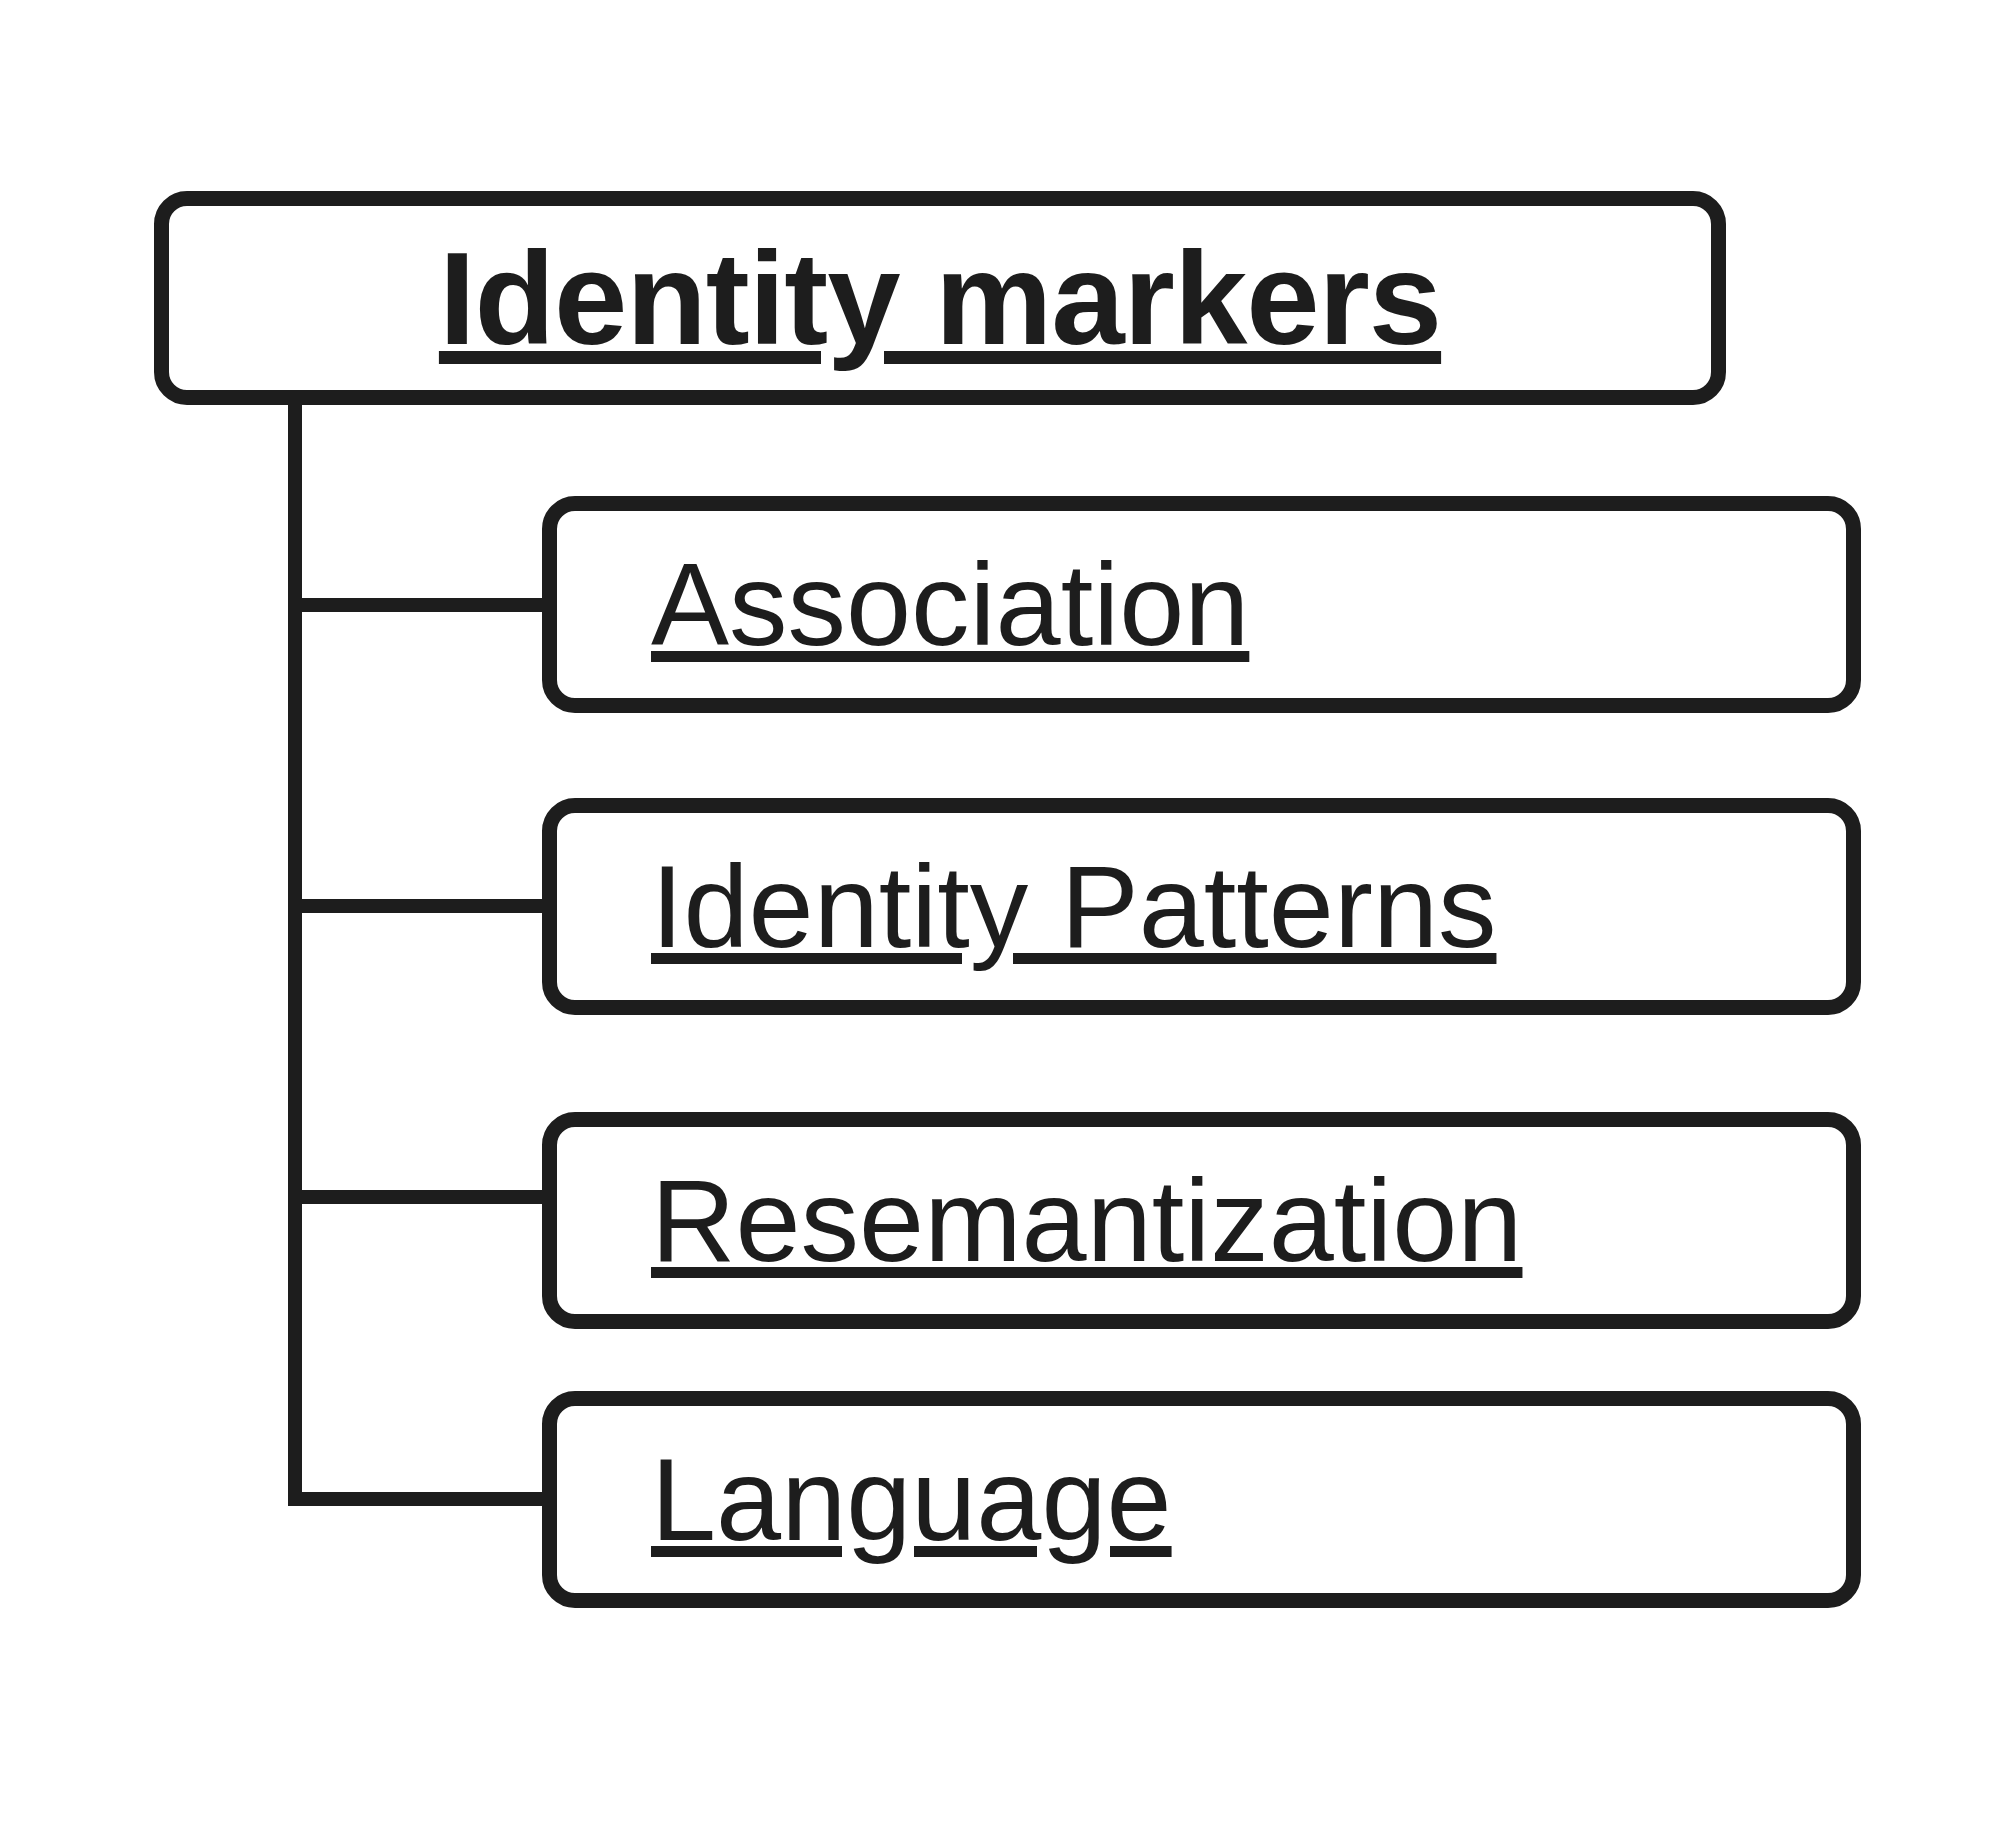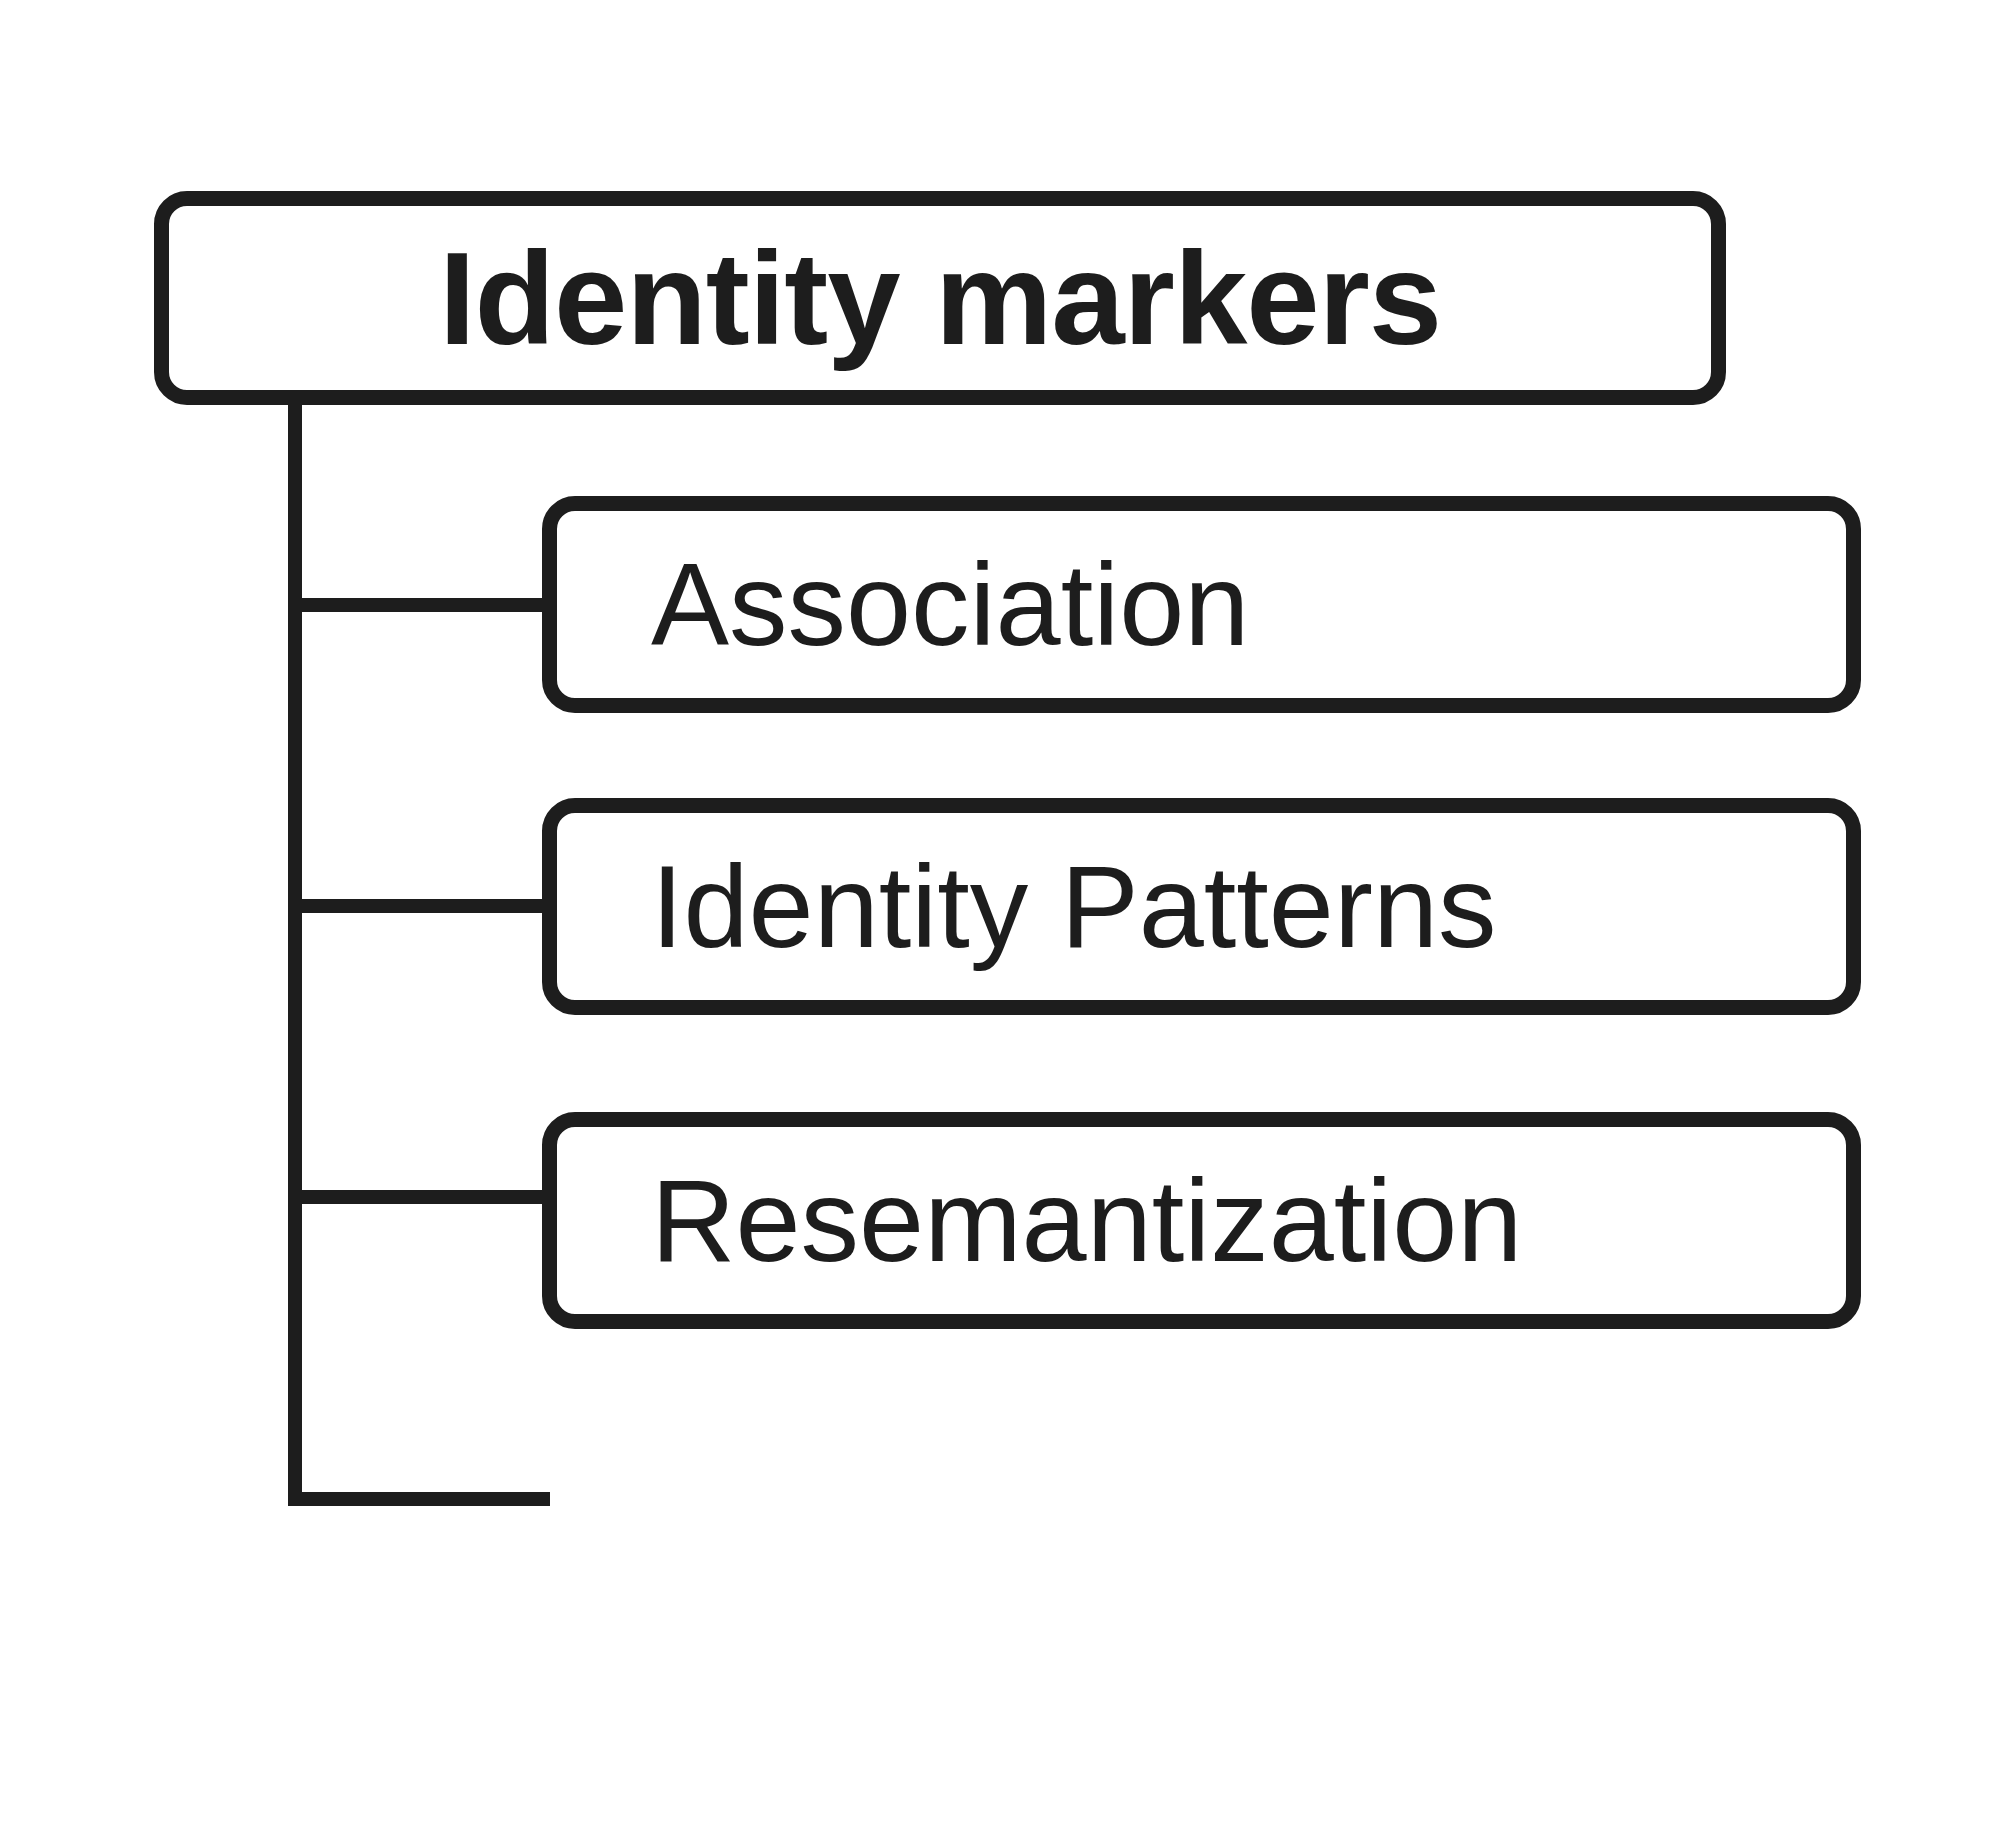--- a/index.html
+++ b/index.html
@@ -63,21 +63,21 @@
   }
   .branch {
     left: 288px;
     width: 262px;
     height: 13.7px;
   }
   .branch.b0 { top: 598px; }
   .branch.b1 { top: 899px; }
   .branch.b2 { top: 1190px; }
   .branch.b3 { top: 1492px; }
-  .label { display: inline-block; }
+  .label { display: inline-block; text-decoration: underline; }
 </style>
 </head>
 <body>
 
 <div class="canvas">
 
   <div class="box root">
     <span class="label">Identity markers</span>
   </div>
 
@@ -92,15 +92,18 @@
   </div>
 
   <div class="box child c1">
     <span class="label">Identity Patterns</span>
   </div>
 
   <div class="box child c2">
     <span class="label">Resemantization</span>
   </div>
 
+  <div class="box child c3">
+    <span class="label">Language</span>
+  </div>
 
 </div>
 
 
 </body></html>

